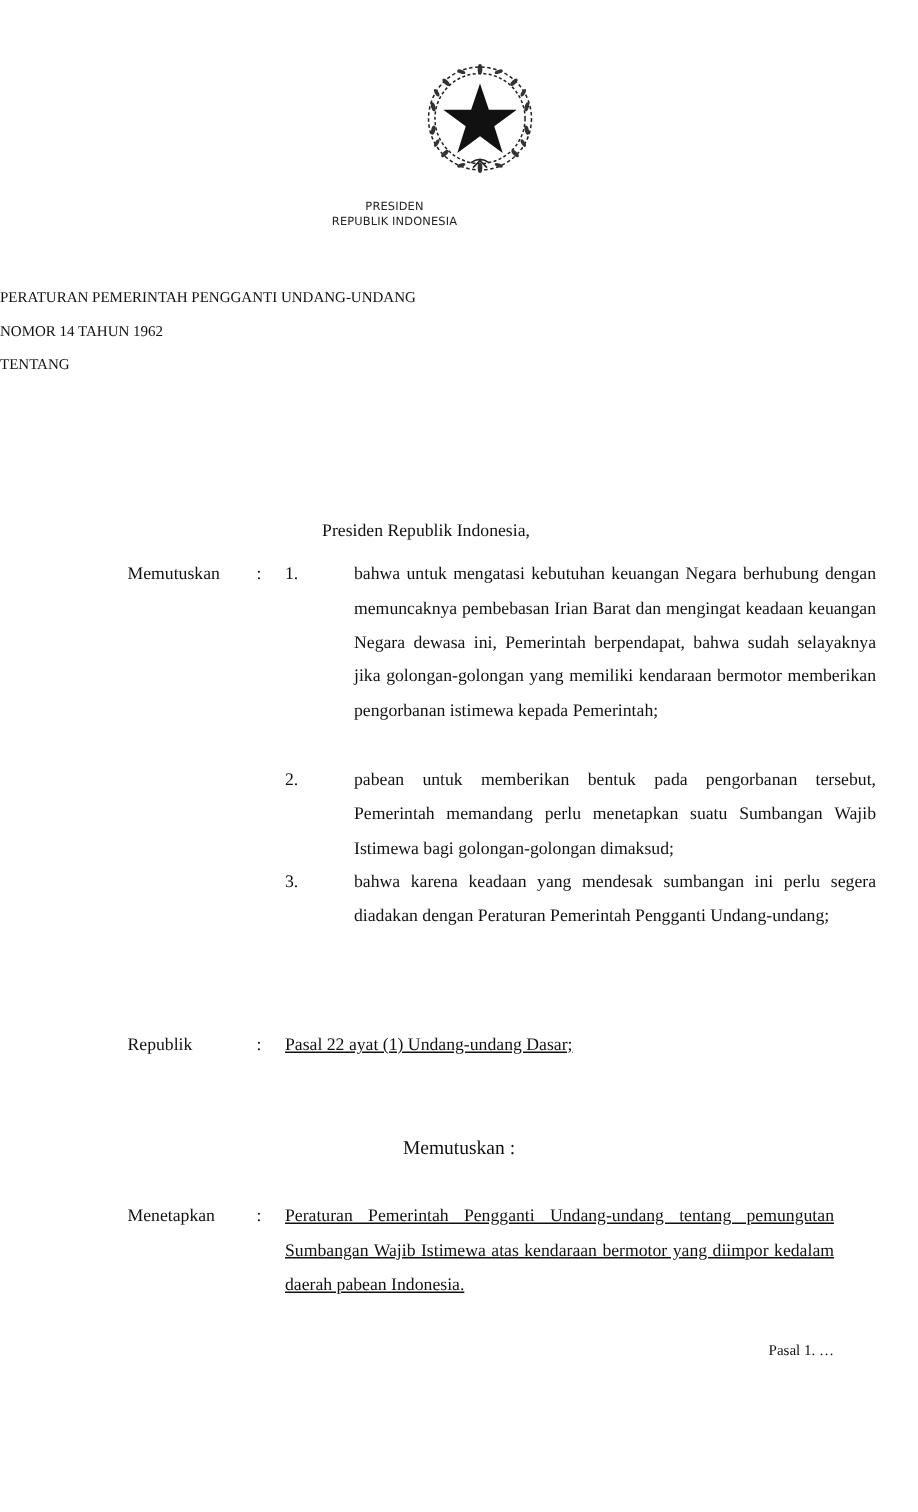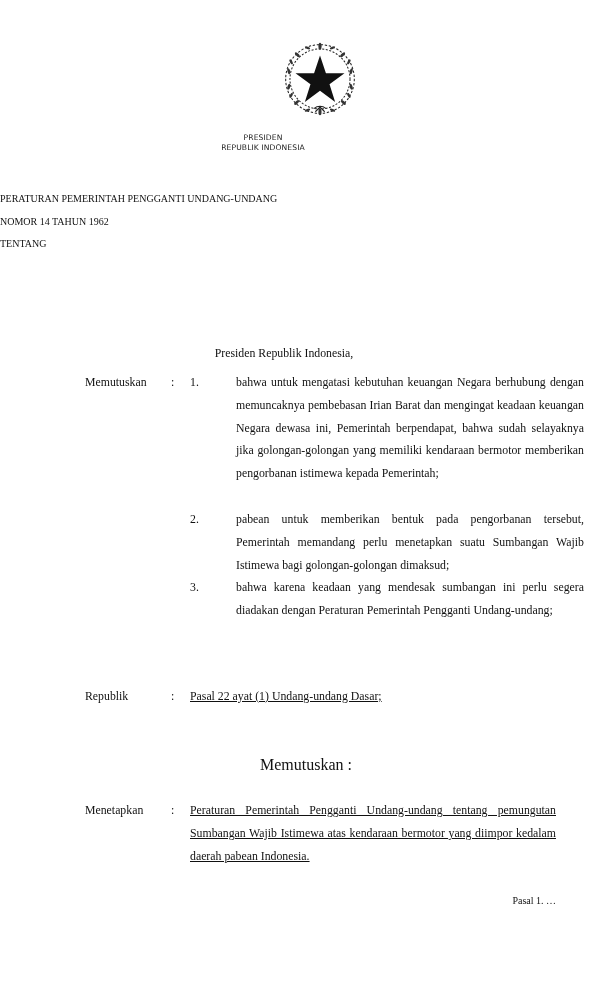--- a/index.html
+++ b/index.html
@@ -114,21 +114,21 @@
       top: 0;
       line-height: 22.8px;
       text-align: justify;
       text-decoration: underline;
     }
     .center-heading {
       position: absolute;
       left: 0;
       width: 612px;
       text-align: center;
-      font-size: 16px;
+      font-size: 13px;
       line-height: 16px;
     }
     .footer-ref {
       position: absolute;
       right: 56px;
       top: 893px;
       font-size: 10px;
       line-height: 16px;
       white-space: nowrap;
     }

